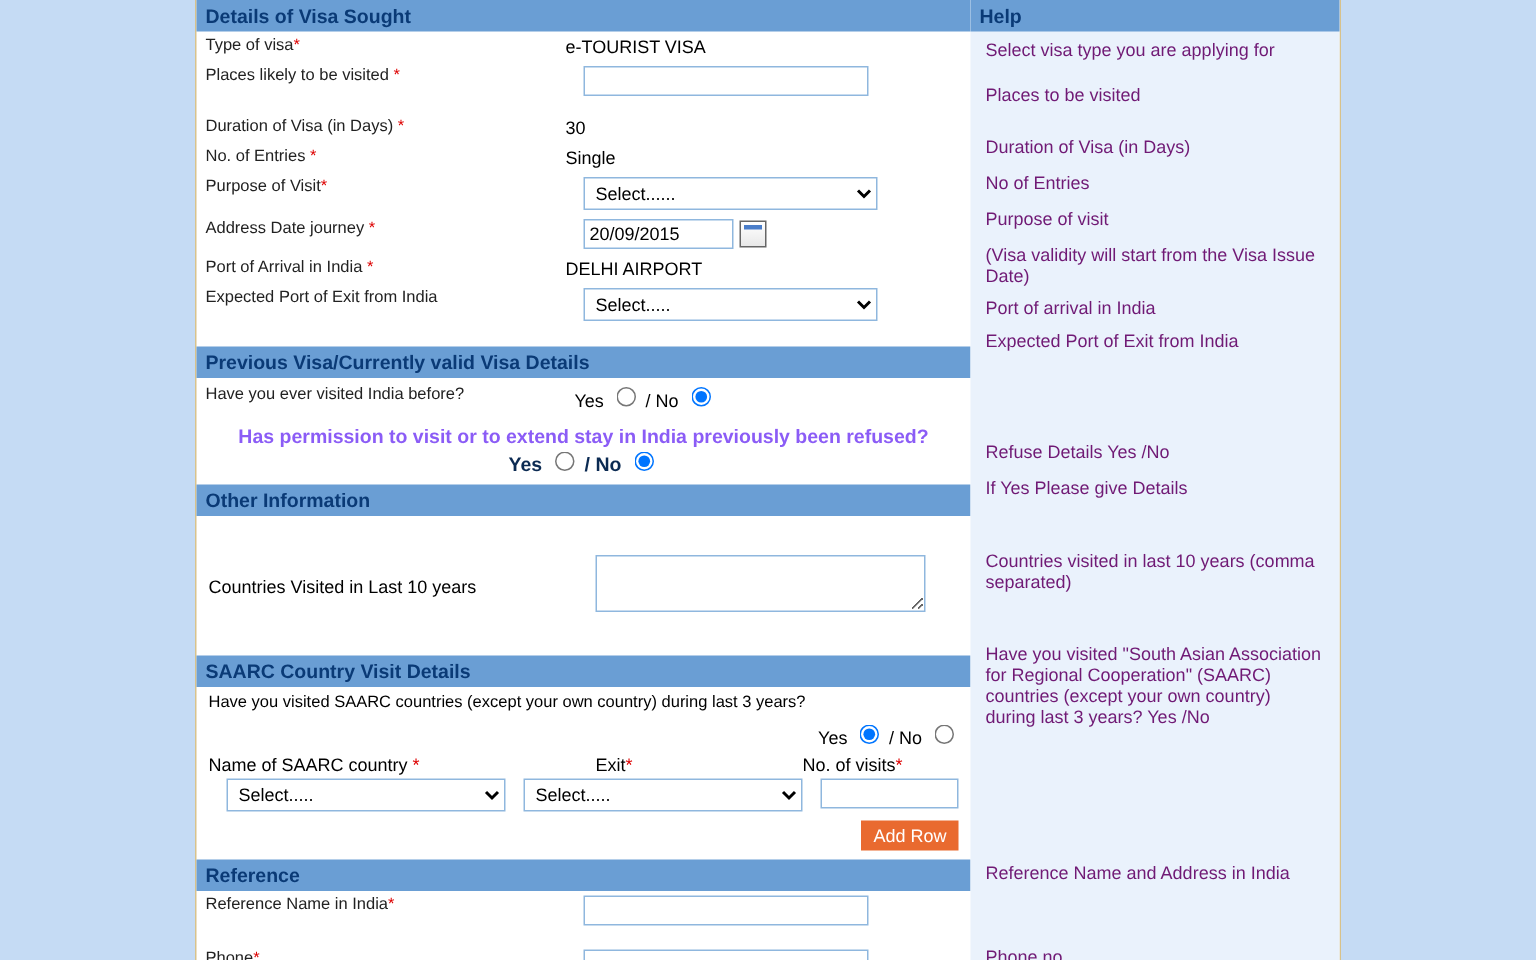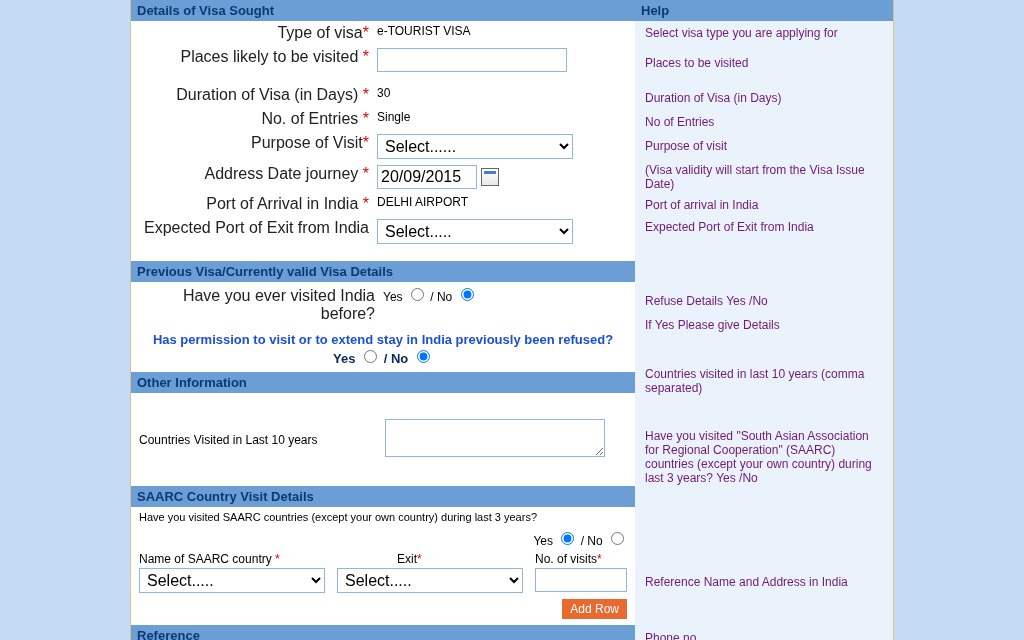--- a/index.html
+++ b/index.html
@@ -43,52 +43,53 @@
     padding: 3px 6px;
     font-size: 13px;
   }
   .row {
     display: flex;
     align-items: flex-start;
     padding: 3px 6px;
   }
   .row .lbl {
     flex: 0 0 240px;
-    text-align: right;
+    text-align: left;
     padding-right: 8px;
-    font-size: 16px;
+    font-size: 11px;
     color: #222;
   }
   .row .ctl {
     flex: 1 1 auto;
     font-size: 12px;
   }
   .req { color: #d00; }
   input[type=text], select, textarea {
     border: 1px solid #8fb7de;
-    font-size: 16px;
+    font-size: 12px;
     padding: 2px 3px;
     background: #fff;
     font-family: inherit;
+    margin-left: 12px;
   }
   input[type=text].wide { width: 190px; }
   select.wide { width: 196px; }
   select.mid { width: 186px; }
   textarea { width: 220px; height: 38px; resize: both; }
   .help-row {
     padding: 5px 10px 5px 10px;
     color: #701a75;
     font-size: 12px;
   }
   .center-q {
     text-align: center;
     font-weight: bold;
     font-size: 13px;
     padding: 6px 8px 0 8px;
-    color: #1d4ed8;
+    color: #8b5cf6;
   }
   .center-q2 {
     text-align: center;
     font-weight: bold;
     font-size: 13px;
     padding: 0 8px 6px 8px;
     color: #0b2a52;
   }
   .yn { font-size: 12px; }
   .section-2 .lbl { padding-top: 2px; }

